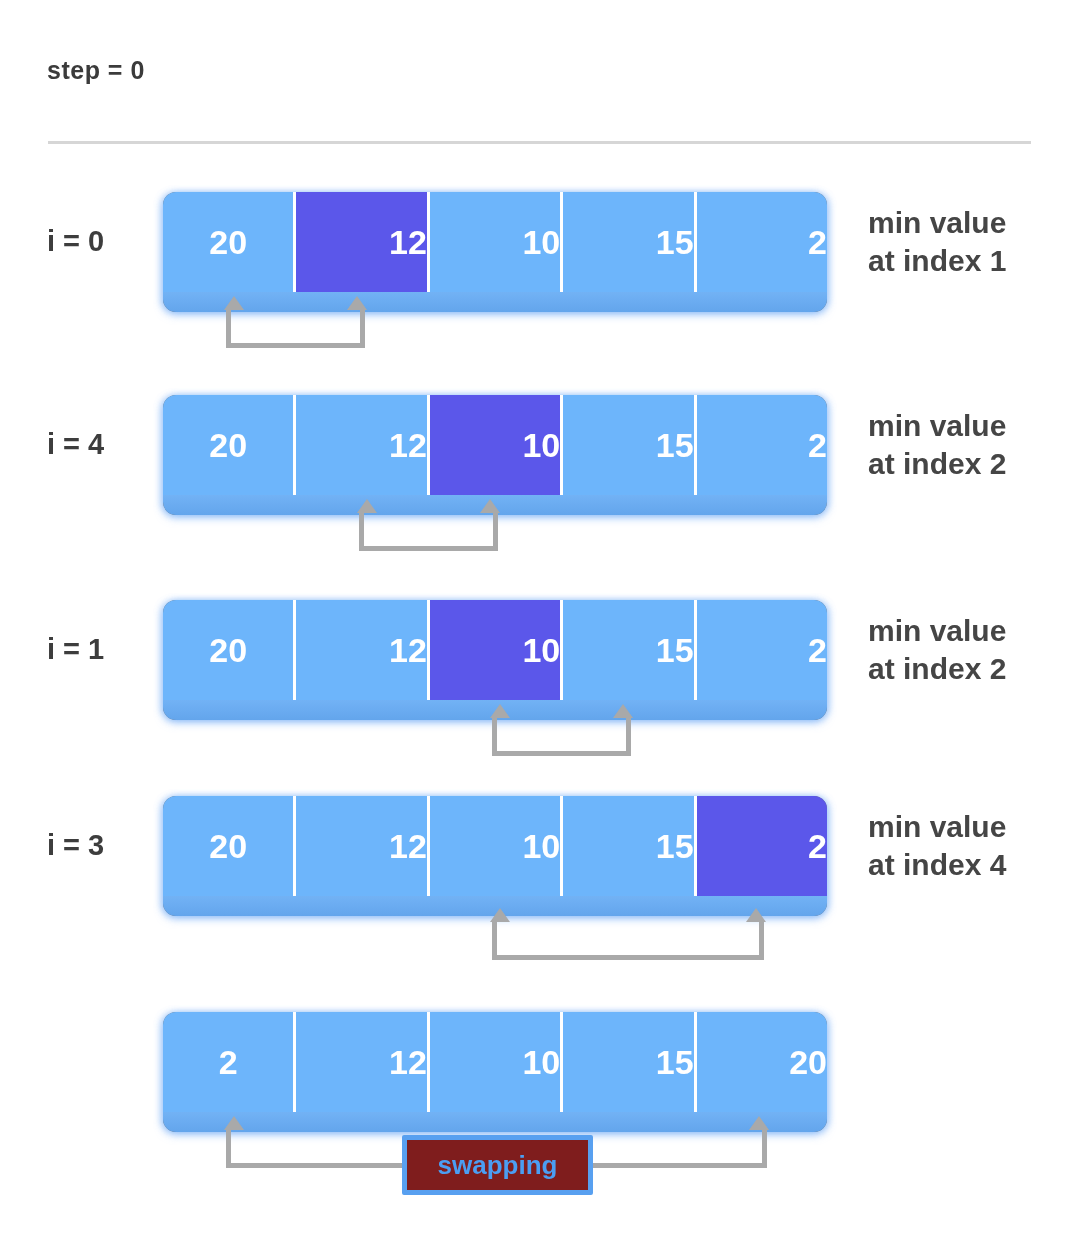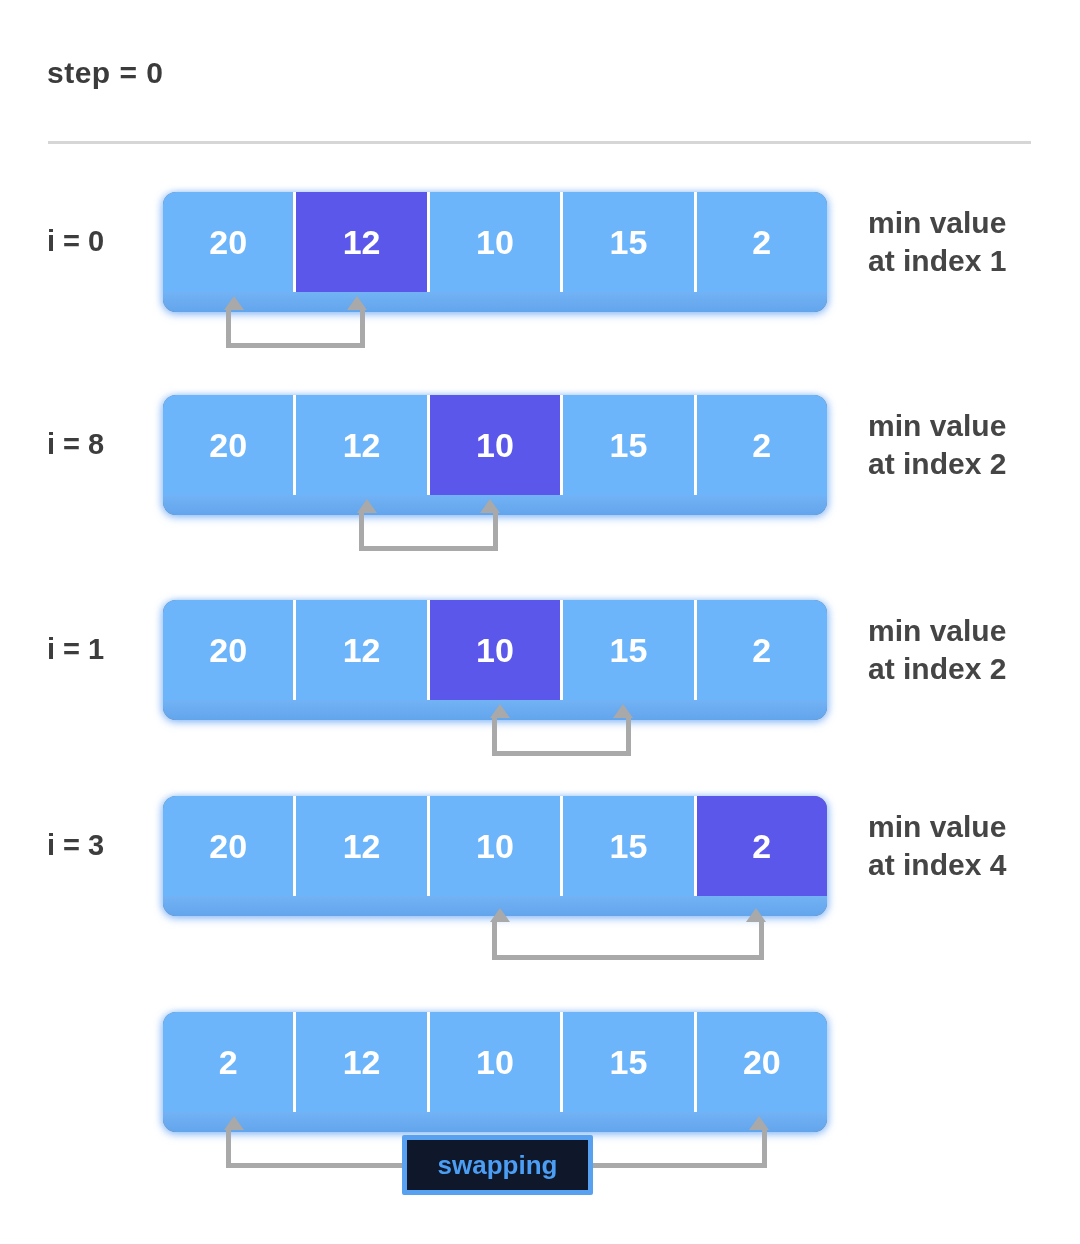--- a/index.html
+++ b/index.html
@@ -1,38 +1,38 @@
 <!DOCTYPE html>
 <html><head>
 <meta charset="utf-8">
 <style>
   html,body{margin:0;padding:0;background:#ffffff;}
   body{width:1080px;height:1244px;position:relative;font-family:"Liberation Sans","DejaVu Sans",sans-serif;font-weight:bold;}
   .stage{position:absolute;inset:0;}
 
-  .title{position:absolute;left:47px;top:56px;font-size:30px;color:#3b3b3b;letter-spacing:.5px;}
+  .title{position:absolute;left:47px;top:56px;font-size:25px;color:#3b3b3b;letter-spacing:.5px;}
   .divider{position:absolute;left:48px;top:141px;width:983px;height:3px;background:#d6d6d6;}
 
   .row{position:absolute;left:0;width:1080px;height:200px;}
   .row-label{position:absolute;left:47px;top:33px;font-size:29px;color:#3d3d3d;}
   .bar{position:absolute;left:163px;top:0;width:664px;height:120px;border-radius:13px;overflow:hidden;
        background:#737373;box-shadow:0 3px 9px rgba(110,170,245,.55), -3px 0 6px rgba(110,170,245,.35), 3px 0 6px rgba(110,170,245,.35);}
   .cells{position:absolute;left:0;top:0;width:100%;height:100px;display:flex;}
   .cell{flex:1;display:flex;align-items:center;justify-content:center;font-size:34px;color:#ffffff;background:#6db5fb;}
-  .cell + .cell{border-left:3px solid #ffffff;}
+  .cell + .cell{border-left:3px solid #ffffff;justify-content:flex-end;}
   .cell.hl{background:#5b57ea;}
   .strip{position:absolute;left:0;bottom:0;width:100%;height:20px;background:linear-gradient(#72b2f5,#63a5ec);}
   .note{position:absolute;left:868px;top:12px;width:220px;text-align:left;font-size:30px;line-height:38px;color:#454545;}
 
   .uarrow{position:absolute;border-left:5px solid #a9a9a9;border-right:5px solid #a9a9a9;border-bottom:5px solid #a9a9a9;}
   .ahead{position:absolute;top:-13px;width:0;height:0;border-left:10px solid transparent;border-right:10px solid transparent;border-bottom:14px solid #a9a9a9;}
   .ahead.l{left:-7px;}
   .ahead.r{right:-7px;}
 
-  .swapbox{position:absolute;left:402px;top:1135px;width:181px;height:50px;background:#0f172a;border:5px solid #58a0f0;border-radius:2px;
+  .swapbox{position:absolute;left:402px;top:1135px;width:181px;height:50px;background:#7f1d1d;border:5px solid #58a0f0;border-radius:2px;
            display:flex;align-items:center;justify-content:center;font-size:26px;color:#4b9ef3;z-index:3;}
 </style>
 </head>
 <body>
 
 <div class="stage">
 
   <div class="title">step = 0</div>
   <div class="divider"></div>
 
@@ -58,21 +58,21 @@
       </div>
       <div class="strip"></div>
     </div>
     <div class="note">
       <div>min value</div>
       <div>at index 1</div>
     </div>
   </div>
 
   <div class="row" style="top:395px">
-    <div class="row-label">i = 8</div>
+    <div class="row-label">i = 4</div>
     <div class="bar">
       <div class="cells">
         <div class="cell">
             <span>20</span>
           </div>
         <div class="cell">
             <span>12</span>
           </div>
         <div class="cell hl">
             <span>10</span>

